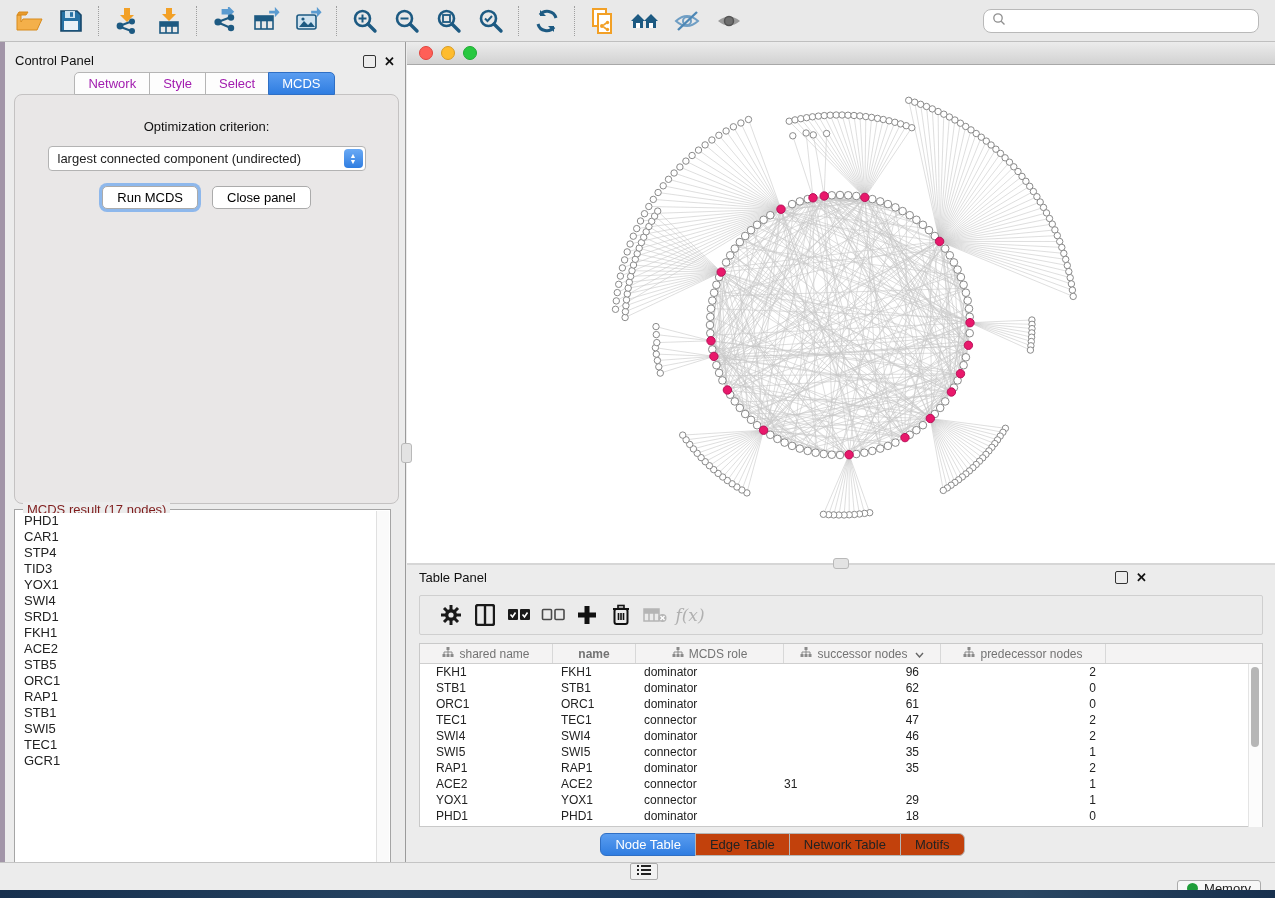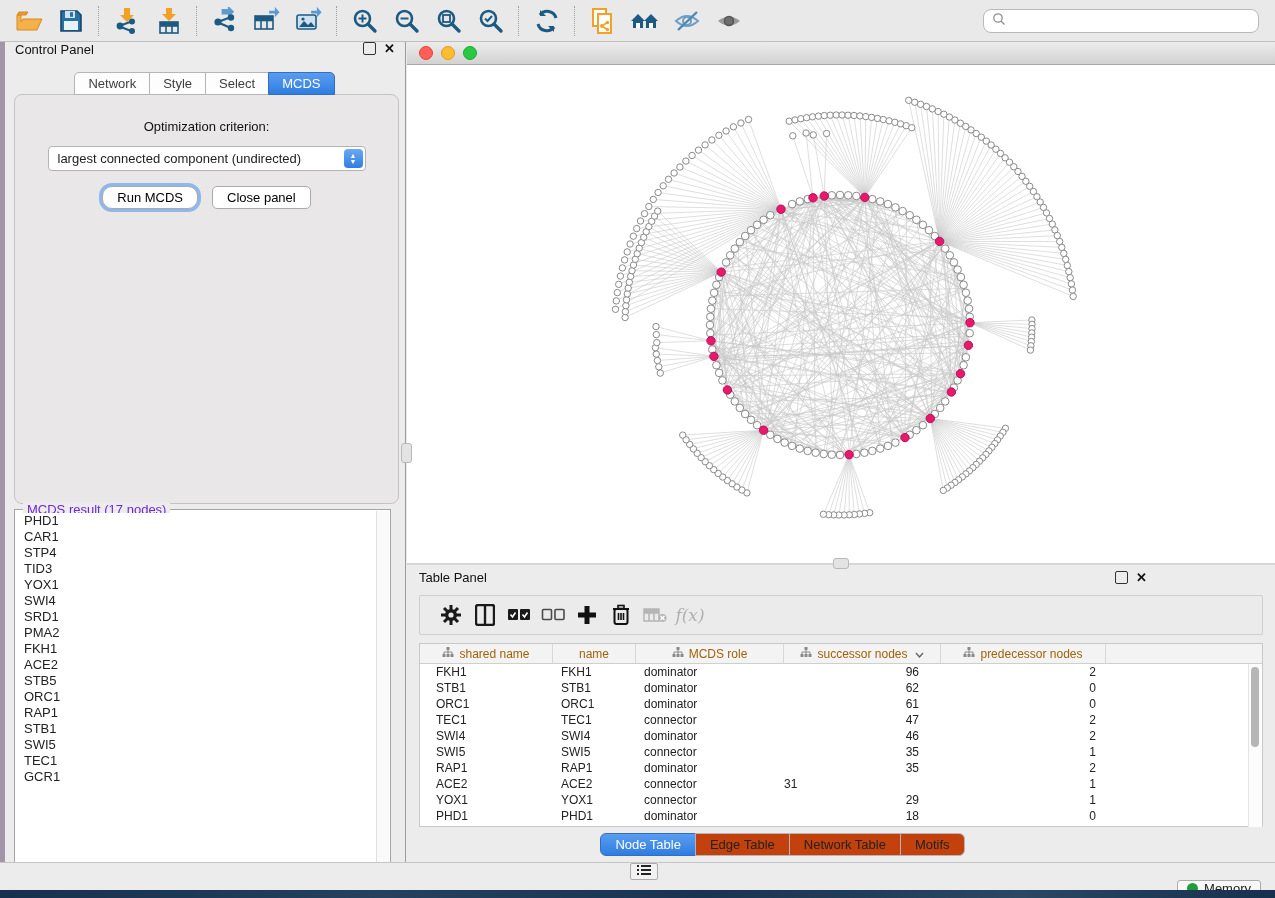--- a/index.html
+++ b/index.html
@@ -17,43 +17,43 @@
   .tb-search{margin-left:auto;margin-right:16px;width:276px;height:24px;background:#fff;
     border:1px solid #b9b9b9;border-radius:8px;display:flex;align-items:center;padding:0 8px;box-sizing:border-box;}
   .tb-search svg{flex:0 0 auto;}
   .tb-search input{border:none;outline:none;flex:1;margin-left:6px;font-size:12px;background:transparent;font-family:"Liberation Sans",sans-serif;}
   
   .desk-left{position:absolute;left:0;top:42px;width:5px;height:820px;background:#a295a8;}
   .desk-bottom{position:absolute;left:0;top:890px;width:1275px;height:8px;
     background:linear-gradient(90deg,#17304e,#24415f 30%,#1a3352 55%,#2a4763 80%,#17304e);}
   
   .control-panel{position:absolute;left:5px;top:42px;width:401px;height:820px;background:#ececec;box-sizing:border-box;border-right:1px solid #9b9b9b;}
-  .cp-header{height:26px;display:flex;align-items:flex-start;padding:0 10px;}
+  .cp-header{height:26px;display:flex;align-items:flex-end;padding:0 10px;}
   .cp-title{font-size:13px;color:#111;}
   .panel-btns{margin-left:auto;display:flex;gap:8px;align-items:center;}
   .float-btn{width:11px;height:11px;border:1.5px solid #333;border-radius:2px;cursor:pointer;}
   .close-btn{font-size:13px;font-weight:bold;color:#111;cursor:pointer;line-height:11px;}
   .cp-tabs{display:flex;justify-content:center;position:relative;z-index:2;margin-top:4px;}
-  .cp-tab{background:#fdfdfd;border:1px solid #b5b5b5;padding:3px 13px;font-size:13px;color:#404040;cursor:pointer;margin-left:-1px;}
+  .cp-tab{background:#fdfdfd;border:1px solid #b5b5b5;padding:3px 13px;font-size:13px;color:#a21caf;cursor:pointer;margin-left:-1px;}
   .cp-tab:first-child{border-radius:5px 0 0 0;}
   .cp-tab:last-child{border-radius:0 5px 0 0;}
   .cp-tab.sel{background:linear-gradient(#5a9df0,#2f7de1);color:#fff;border-color:#2f6fc4;}
   .cp-inner{position:absolute;left:9px;top:52px;width:383px;height:408px;background:#e9e7e7;
     border:1px solid #c4c2c2;border-radius:8px;}
   .opt-label{text-align:center;margin-top:24px;font-size:13px;color:#111;}
   .opt-select{margin:12px auto 0 auto;width:316px;height:23px;background:#fff;border:1px solid #b3b3b3;border-radius:4px;
     display:flex;align-items:center;cursor:pointer;}
   .opt-select .val{flex:1;padding-left:9px;font-size:13px;white-space:nowrap;}
   .opt-stepper{width:19px;height:19px;margin-right:2px;border-radius:4px;background:linear-gradient(#6aaaf5,#2f7de1);
     display:flex;flex-direction:column;align-items:center;justify-content:center;color:#fff;font-size:7px;line-height:6px;}
   .cp-buttons{display:flex;justify-content:center;gap:14px;margin-top:15px;}
   .btn{background:#fff;border:1px solid #ababab;border-radius:5px;padding:3px 14px;font-size:13px;cursor:pointer;font-family:"Liberation Sans",sans-serif;}
-  .btn.focused{box-shadow:0 0 0 3px rgba(94,158,238,.65);border-radius:10px;}
+  .btn.focused{box-shadow:0 0 0 3px rgba(94,158,238,.65);}
   .mcds-group{position:absolute;left:9px;top:467px;width:375px;height:371px;border:1px solid #a5a5a5;background:#fff;}
-  .mcds-legend{position:absolute;left:8px;top:-8px;background:#ececec;padding:0 4px;font-size:13px;color:#6d28d9;}
+  .mcds-legend{position:absolute;left:8px;top:-8px;background:#ececec;padding:0 4px;font-size:13px;color:#7f1d1d;}
   .mcds-list{position:absolute;left:1px;top:3px;right:13px;bottom:1px;overflow:hidden;background:#fff;}
   .mcds-item{font-size:13px;line-height:16px;padding-left:8px;}
   .mcds-scroll{position:absolute;top:1px;right:1px;width:12px;bottom:1px;background:#fafafa;border-left:1px solid #e0e0e0;}
   
   .net-window{position:absolute;left:407px;top:42px;width:868px;height:521px;background:#fff;}
   .net-titlebar{height:22px;background:linear-gradient(#ececec,#d2d2d2);border-bottom:1px solid #a8a8a8;
     display:flex;align-items:center;position:relative;}
   .tl{width:12px;height:12px;border-radius:50%;margin-left:8px;cursor:pointer;}
   .tl.red{background:#ff5f57;border:.5px solid #e0443e;margin-left:12px;}
   .tl.yellow{background:#febc2e;border:.5px solid #d89c23;}
@@ -67,21 +67,21 @@
   .table-panel{position:absolute;left:407px;top:565px;width:752px;height:297px;background:#ececec;box-sizing:border-box;}
   .tp-header{height:24px;display:flex;align-items:center;padding:0 12px;}
   .tp-title{font-size:13px;color:#111;}
   .tp-toolbar{position:absolute;left:12px;top:30px;width:844px;height:40px;background:#ebebeb;border:1px solid #cfcfcf;border-radius:2px;
     display:flex;align-items:center;padding-left:16px;box-sizing:border-box;gap:4px;}
   .tp-icon{width:30px;height:28px;display:flex;align-items:center;justify-content:center;cursor:pointer;}
   .tp-icon.disabled{cursor:default;}
   .fx-label{font-family:"DejaVu Serif",serif;font-style:italic;font-size:17px;color:#b0b0b0;margin-left:2px;}
   .tbl-wrap{position:absolute;left:12px;top:78px;width:844px;height:184px;background:#fff;border:1px solid #c9c9c9;box-sizing:border-box;}
   .tbl-header{display:flex;height:19px;background:#f4f3f3;border-bottom:1px solid #cfcfcf;}
-  .th{display:flex;align-items:center;justify-content:center;font-size:12px;color:#a16207;border-right:1px solid #d8d8d8;box-sizing:border-box;gap:5px;}
+  .th{display:flex;align-items:center;justify-content:center;font-size:12px;color:#737373;border-right:1px solid #d8d8d8;box-sizing:border-box;gap:5px;}
   .th .sort{margin-left:2px;}
   .tbl-body{position:relative;height:163px;overflow:hidden;}
   .tr{display:flex;height:16px;align-items:center;}
   .td{font-size:12px;box-sizing:border-box;white-space:nowrap;overflow:hidden;}
   .tbl-vscroll{position:absolute;top:0;right:0;width:13px;height:163px;background:#fcfcfc;border-left:1px solid #e4e4e4;}
   .tbl-vthumb{position:absolute;left:2px;top:3px;width:8px;height:80px;background:#b6b6b6;border-radius:4px;}
   .tp-tabs{position:absolute;left:0;right:0;top:268px;display:flex;justify-content:center;}
   .tp-tab{background:#c2410c;border:1px solid #b5b5b5;padding:3px 14px;font-size:13px;cursor:pointer;margin-left:-1px;}
   .tp-tab:first-child{border-radius:6px 0 0 6px;}
   .tp-tab:last-child{border-radius:0 6px 6px 0;}
@@ -285,21 +285,20 @@
   <div class="mcds-group">
     <span class="mcds-legend">MCDS result (17 nodes)</span>
     <div class="mcds-list" id="mcds-list">
         <div class="mcds-item">PHD1</div>
         <div class="mcds-item">CAR1</div>
         <div class="mcds-item">STP4</div>
         <div class="mcds-item">TID3</div>
         <div class="mcds-item">YOX1</div>
         <div class="mcds-item">SWI4</div>
         <div class="mcds-item">SRD1</div>
-        <div class="mcds-item">PMA2</div>
         <div class="mcds-item">FKH1</div>
         <div class="mcds-item">ACE2</div>
         <div class="mcds-item">STB5</div>
         <div class="mcds-item">ORC1</div>
         <div class="mcds-item">RAP1</div>
         <div class="mcds-item">STB1</div>
         <div class="mcds-item">SWI5</div>
         <div class="mcds-item">TEC1</div>
         <div class="mcds-item">GCR1</div>
       </div>
@@ -1246,21 +1245,21 @@
               <g fill="#8a8a8a">
                 <rect x="4.5" y="0" width="3" height="3"></rect>
                 <rect x="0.5" y="7" width="3" height="3"></rect>
                 <rect x="4.5" y="7" width="3" height="3"></rect>
                 <rect x="8.5" y="7" width="3" height="3"></rect>
                 <path d="M6 3 v2 M2 7 V5 H10 V7 M6 5 v2" stroke="#8a8a8a" fill="none" stroke-width="1"></path>
               </g>
             </svg></span>
           <span>shared name</span>
         </div>
-        <div class="th" style="width: 83px;">
+        <div class="th" style="width: 83px; font-weight: bold;">
           <span>name</span>
         </div>
         <div class="th" style="width: 148px;">
           <span><svg width="12" height="11" viewBox="0 0 12 11">
               <g fill="#8a8a8a">
                 <rect x="4.5" y="0" width="3" height="3"></rect>
                 <rect x="0.5" y="7" width="3" height="3"></rect>
                 <rect x="4.5" y="7" width="3" height="3"></rect>
                 <rect x="8.5" y="7" width="3" height="3"></rect>
                 <path d="M6 3 v2 M2 7 V5 H10 V7 M6 5 v2" stroke="#8a8a8a" fill="none" stroke-width="1"></path>

